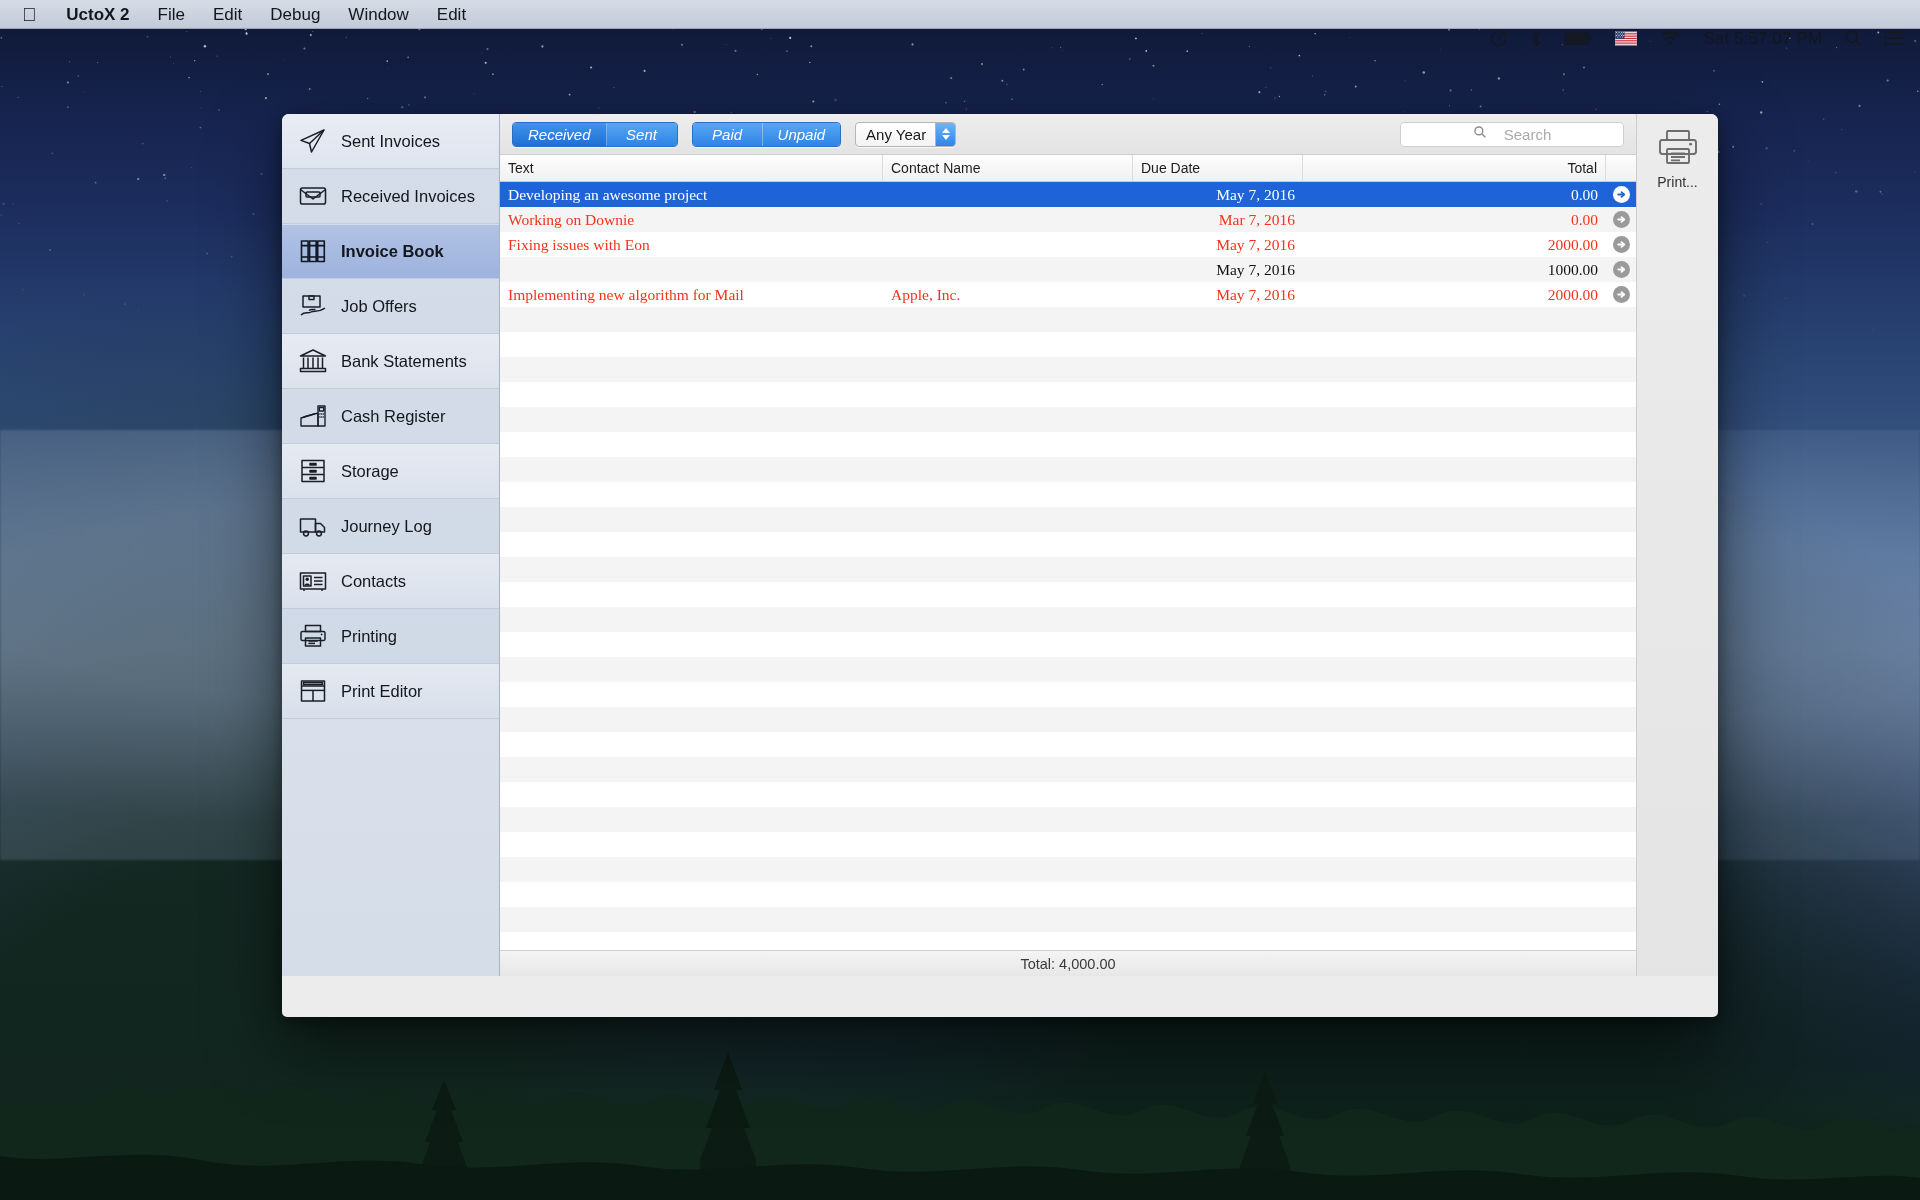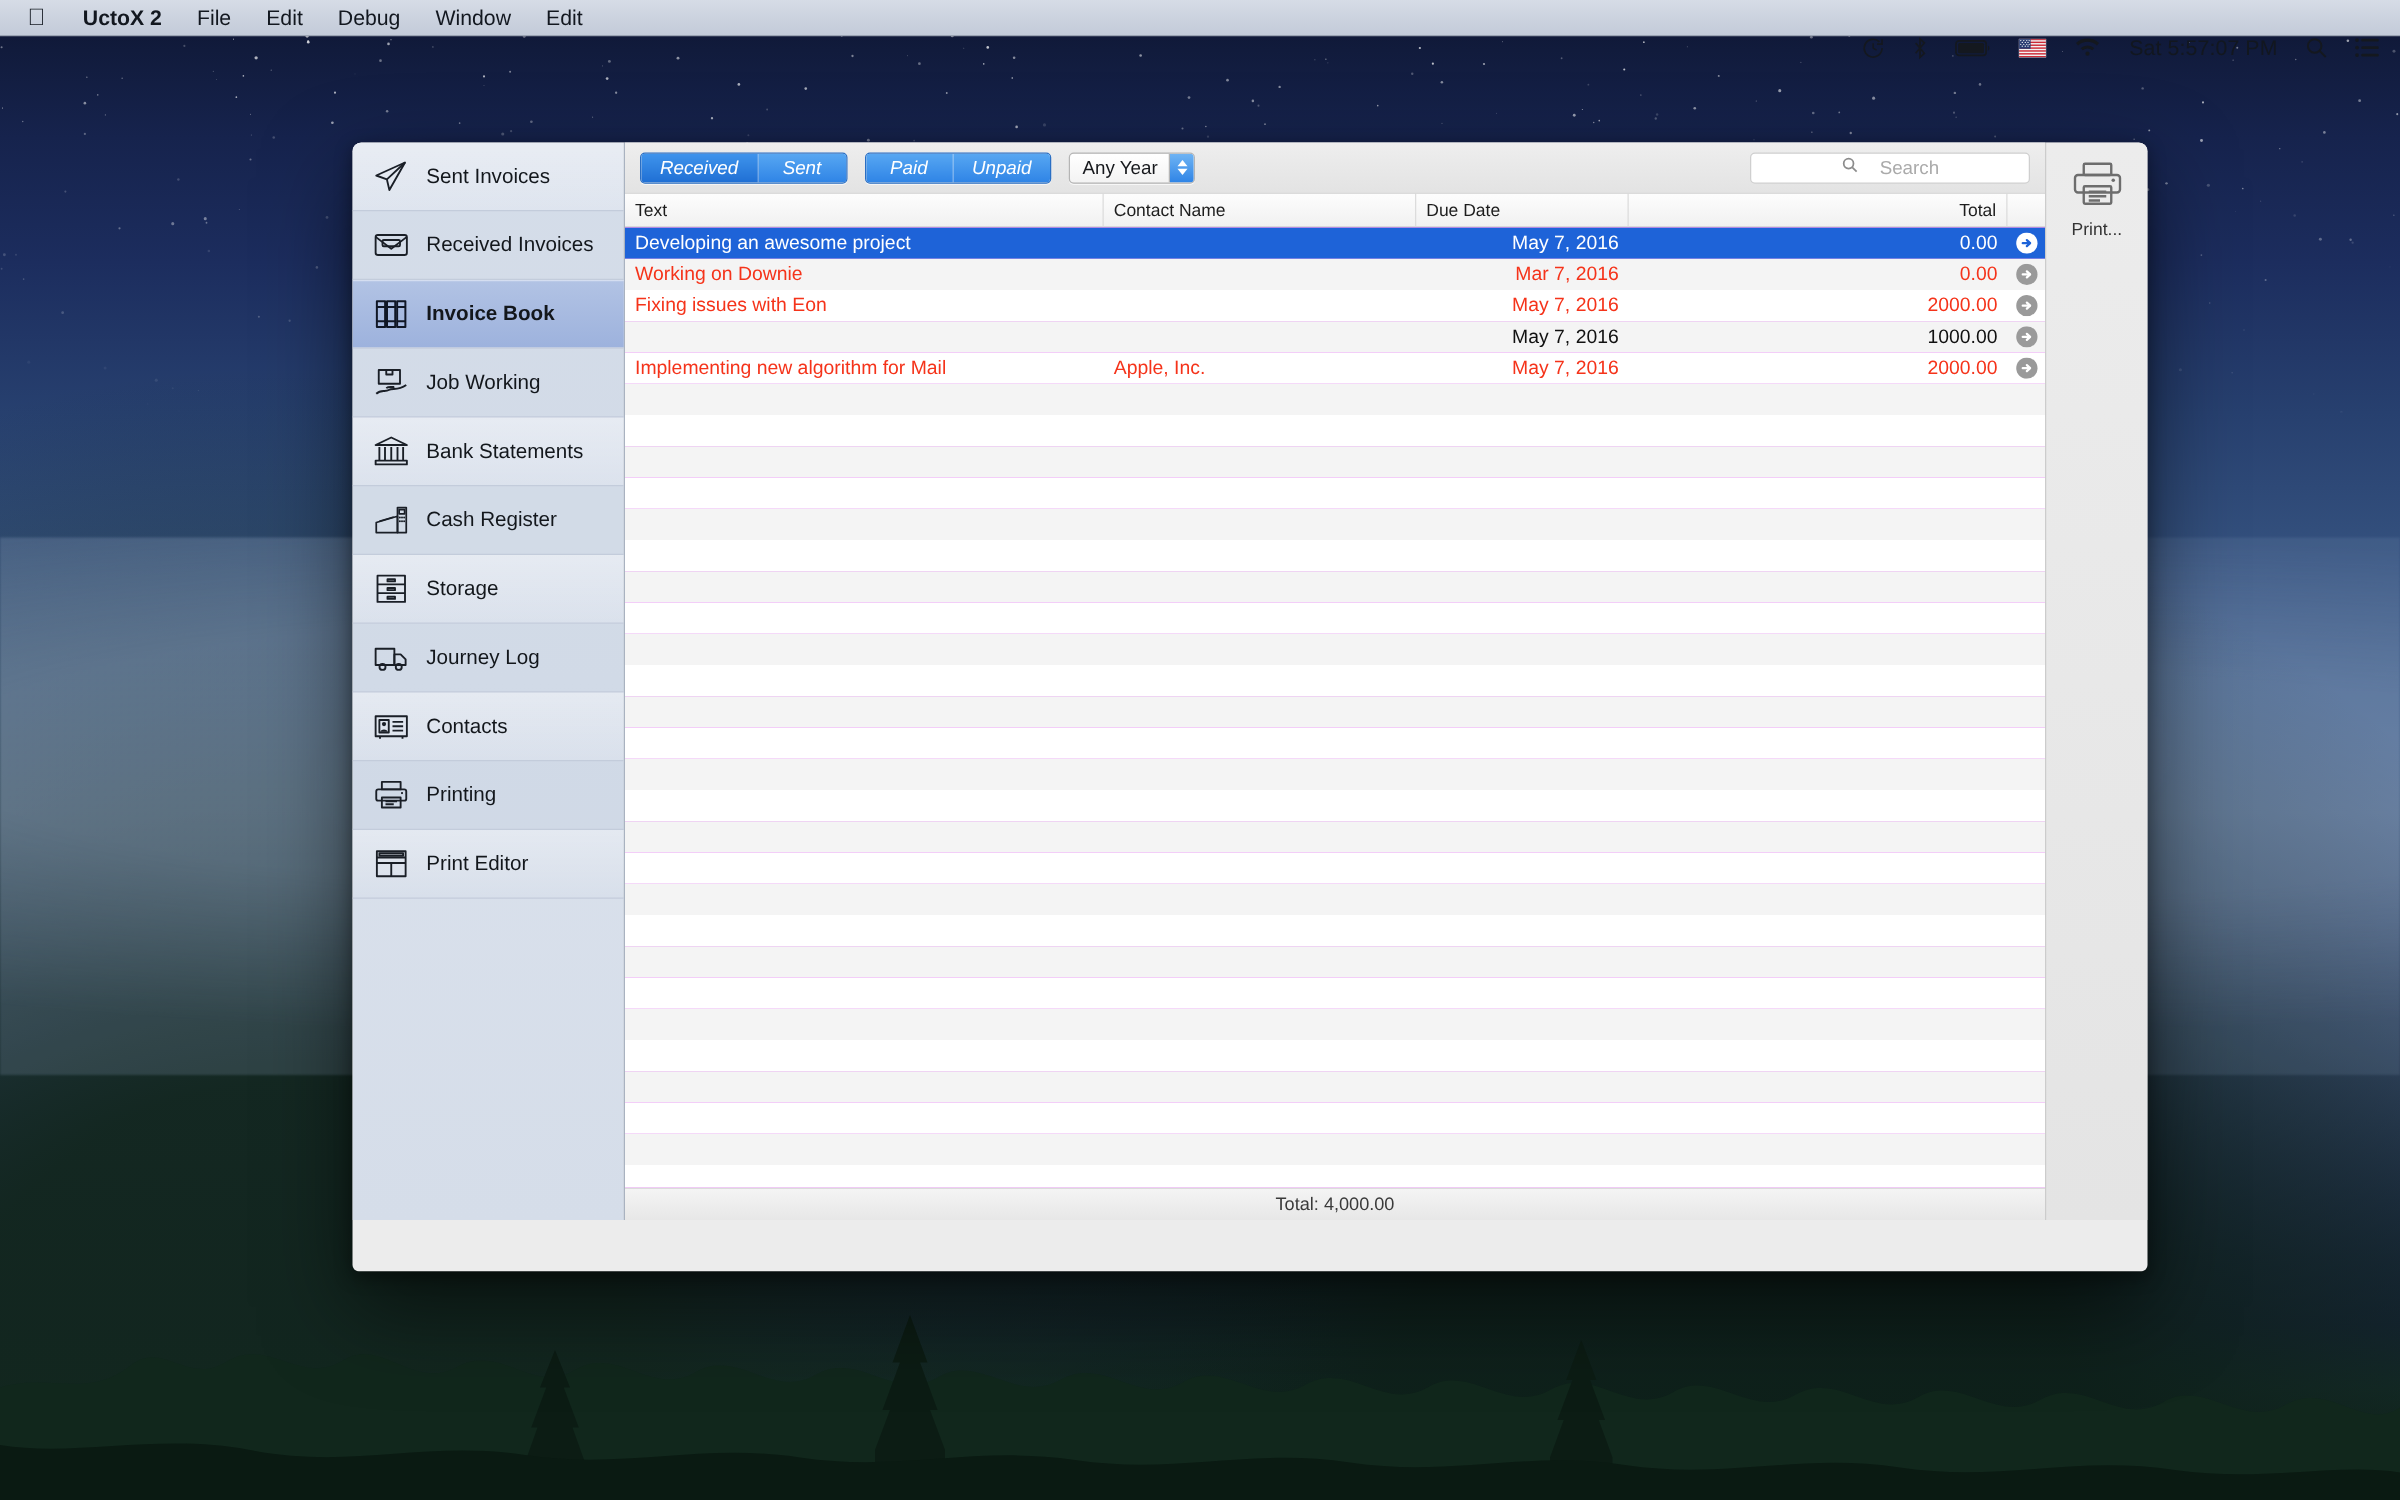--- a/index.html
+++ b/index.html
@@ -160,21 +160,21 @@
     border-bottom:1px solid #cdcdcd; font-size:14px; color:#1d1d1d;
   }
   #thead .th { display:flex; align-items:center; padding:0 8px; border-right:1px solid #dcdcdc; }
   #thead .th.num { justify-content:flex-end; }
   .col-text { flex:0 0 383px; }
   .col-contact { flex:0 0 250px; }
   .col-due { flex:0 0 170px; }
   .col-total { flex:1; }
   .col-arrow { flex:0 0 30px; border-right:none !important; }
 
-  #tablewrap { flex:1; overflow:hidden; position:relative; background:#d946ef; }
+  #tablewrap { flex:1; overflow:hidden; position:relative; background:#0f172a;font-family:Liberation Serif, serif; }
   .trow {
     height:25px; display:flex; align-items:center; font-size:15.5px;
     color:#111; background:#fff;
   }
   .trow.alt { background:#f4f4f4;justify-content:space-between; }
   .trow.red { color:#f5331a; }
   .trow.sel { background:#1e63d8; color:#fff; }
   .trow .c { padding:0 8px; white-space:nowrap; overflow:hidden; }
   .trow .c.num { text-align:right; }
   .trow .c.arrow { display:flex; align-items:center; justify-content:center; padding:0; }
@@ -788,21 +788,21 @@
 
       <div class="side-item">
         <span class="side-icon">
           <svg viewBox="0 0 30 30" fill="none" stroke="#1a1f27" stroke-width="1.5" stroke-linejoin="round">
             <rect x="5" y="5" width="17" height="11"></rect>
             <rect x="11" y="5" width="5" height="3.6"></rect>
             <path d="M3,24 C7,20 10,23 13,21 C16,19 20,22 27,17"></path>
             <path d="M11,19.5 C13,17.8 16,19 17.5,18.5"></path>
           </svg>
         </span>
-        <span>Job Working</span>
+        <span>Job Offers</span>
       </div>
 
       <div class="side-item">
         <span class="side-icon">
           <svg viewBox="0 0 30 30" fill="none" stroke="#1a1f27" stroke-width="1.5" stroke-linejoin="round">
             <path d="M2.5,10 L15,4 L27.5,10 Z"></path>
             <line x1="5.5" y1="11.5" x2="5.5" y2="22"></line>
               <line x1="10" y1="11.5" x2="10" y2="22"></line>
             <line x1="15" y1="11.5" x2="15" y2="22"></line>
               <line x1="20" y1="11.5" x2="20" y2="22"></line>

